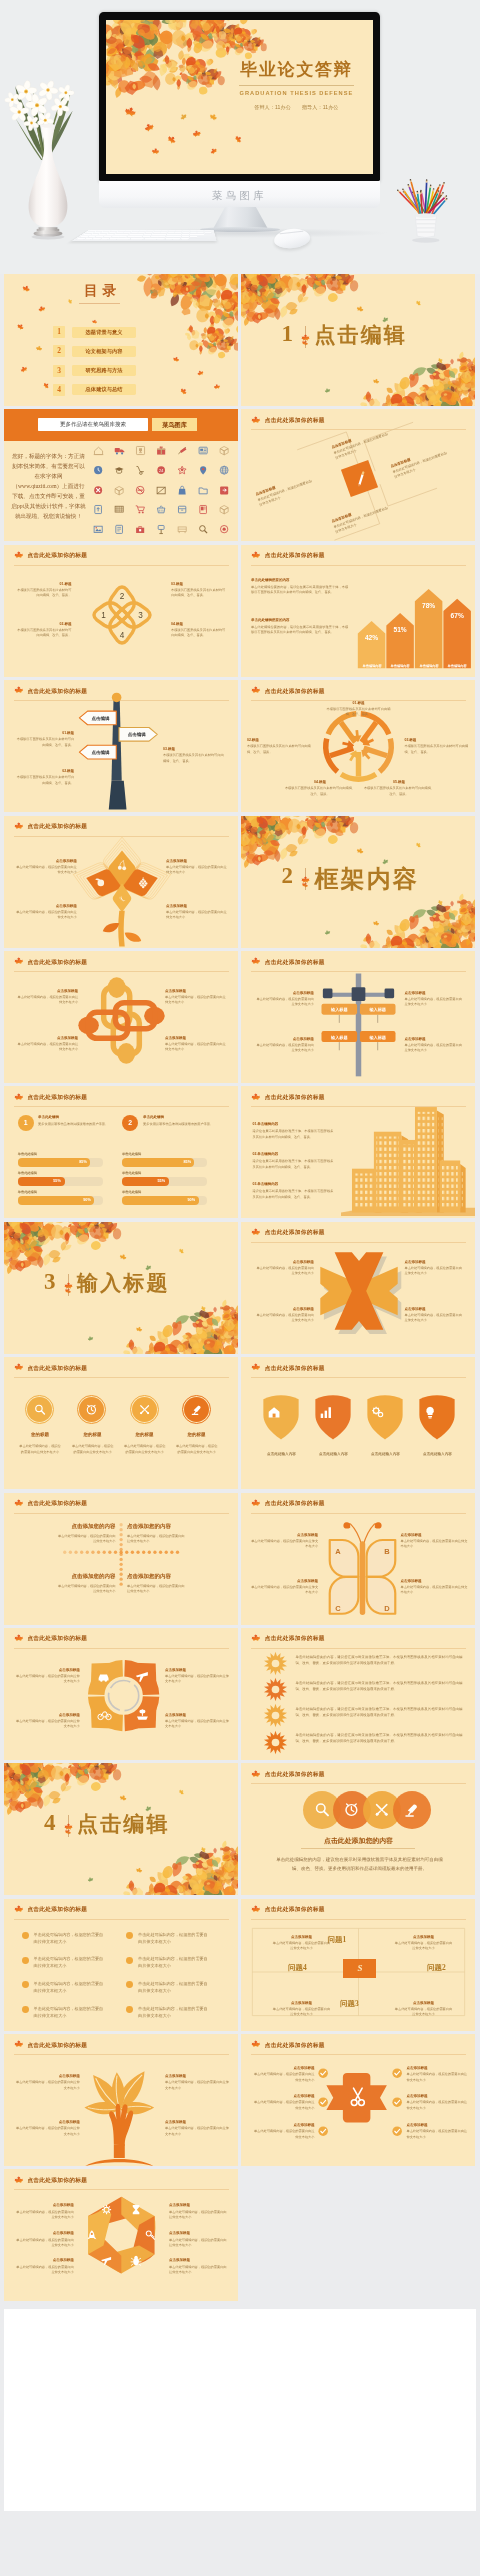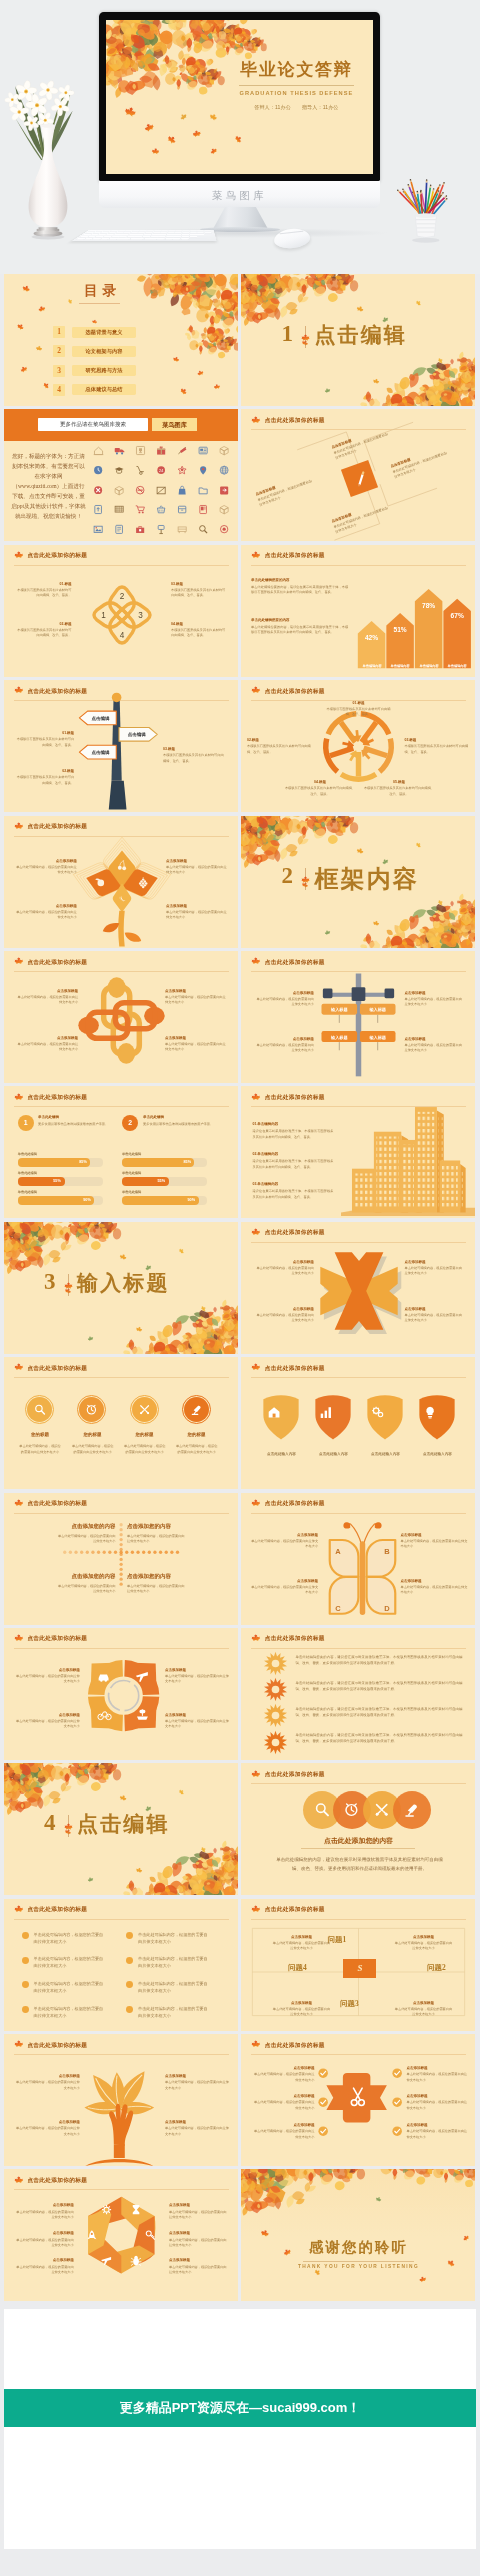--- a/index.html
+++ b/index.html
@@ -2223,43 +2223,20 @@
           </div>
           <div style="position:absolute;left:165px;top:62px;width:60px;text-align:left">
             <div class="tinyh">点击添加标题</div>
             <div class="tiny" style="margin-top:1.4px">单击此处可编辑内容，根据您的需要自由拉伸文本框大小</div>
           </div>
           <div style="position:absolute;left:165px;top:89px;width:60px;text-align:left">
             <div class="tinyh">点击添加标题</div>
             <div class="tiny" style="margin-top:1.4px">单击此处可编辑内容，根据您的需要自由拉伸文本框大小</div>
           </div>
         </div>
-        <div class="slide">
-          <div style="position:absolute;left:0;top:0;width:234px;height:69px;background:linear-gradient(180deg,rgba(250,226,176,.95),rgba(251,232,189,0))"></div>
-          <svg width="234" height="132" viewBox="0 0 341.5 192" style="position:absolute;left:0px;top:0px">
-            <use href="#cb" x="44" y="-6" transform="scale(1.15)" transform-origin="44 -6"></use>
-            <use href="#cs" x="128" y="-12"></use>
-            <use href="#cm" x="6" y="24" transform="scale(.9)" transform-origin="6 24"></use>
-            <use href="#cs" x="248" y="-16" transform="scale(.9)" transform-origin="248 -16"></use>
-            <use href="#cs" x="320" y="-8" transform="scale(.8)" transform-origin="320 -8"></use>
-            <use href="#m" transform="translate(28 88)scale(0.13)rotate(20 50 50)" fill="url(#mg)" opacity="1"></use>
-            <use href="#m" transform="translate(62 116)scale(0.12)rotate(-28 50 50)" fill="url(#mg)" opacity="1"></use>
-            <use href="#m" transform="translate(300 132)scale(0.12)rotate(35 50 50)" fill="url(#mg)" opacity="1"></use>
-            <use href="#m" transform="translate(260 156)scale(0.11)rotate(-15 50 50)" fill="url(#mg)" opacity="1"></use>
-            <use href="#m" transform="translate(106 146)scale(0.1)rotate(48 50 50)" fill="#efa42e" opacity="1"></use>
-            <use href="#m" transform="translate(196 40)scale(0.09)rotate(22 50 50)" fill="#8ba45f" opacity="1"></use>
-            <use href="#m" transform="translate(324 96)scale(0.1)rotate(-40 50 50)" fill="url(#mg)" opacity="1"></use>
-          </svg>
-          <div style="position:absolute;left:0;right:0;top:69px;text-align:center;font-size:14.4px;letter-spacing:2.1px;color:#b07a24;font-family:'Liberation Serif',serif;font-weight:600">感谢您的聆听</div>
-          <div style="position:absolute;left:62px;top:92px;width:111px;height:0.7px;background:rgba(190,140,70,.45)"></div>
-          <div style="position:absolute;left:0;right:0;top:95px;text-align:center;font-size:4.8px;letter-spacing:1.4px;color:#c08e3c;font-weight:600">THANK YOU FOR YOUR LISTENING</div>
-        </div>
       </div>
     </div>
     <div style="height:4.1px;background:#ebecee"></div>
     <div style="margin:0 4.1px;background:#fff">
       <div style="height:80px"></div>
-      <div style="height:38px;background:#0cab8d;display:flex;align-items:center;justify-content:center">
-        <div style="font-size:13px;font-weight:700;color:#fff;letter-spacing:0px"><span>更多精品PPT资源尽在—</span><span>sucai999.com</span><span>！</span></div>
-      </div>
       <div style="height:122px"></div>
     </div>
   </div>
 
 </body></html>

